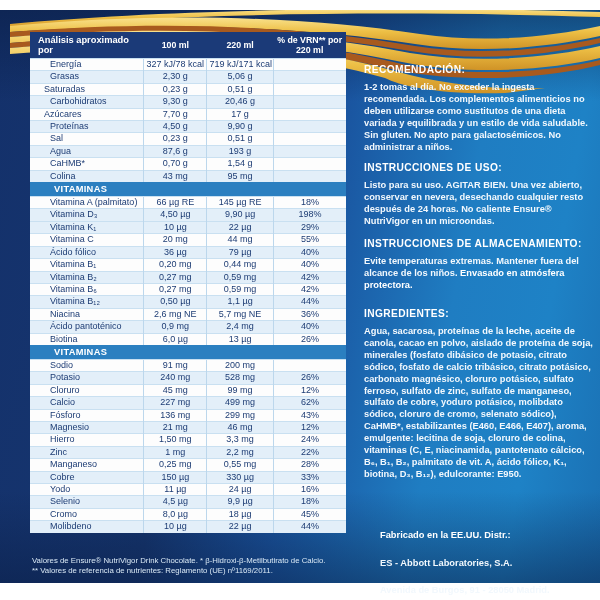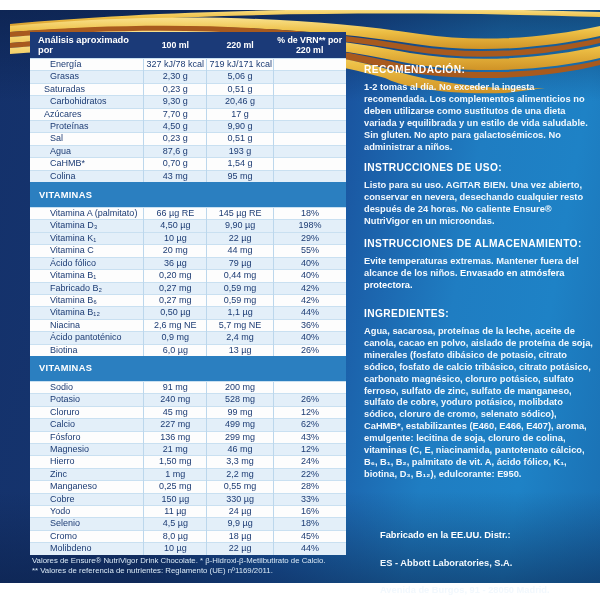--- a/index.html
+++ b/index.html
@@ -18,21 +18,21 @@
            line-height:10px;padding:3px 2px;vertical-align:middle;height:20px;}
   thead td:first-child{text-align:left;padding-left:8px;font-size:9.3px;}
   thead td{text-align:center;margin-left:12px;}
   tbody td{color:#1d3c74;font-size:9px;line-height:11.4px;height:11.4px;
            padding:0 2px;text-align:center;border-top:1px solid #c9e0f1;
            white-space:nowrap;overflow:hidden;}
   tbody td:first-child{text-align:left;padding-left:20px;}
   tbody td + td{border-left:1px solid #bcd7ec;}
   tbody tr.alt td{background:#e3eff9;}
   tbody tr.section-row td{background:#2b7fc0;color:#fff;font-weight:bold;
-      font-size:9.3px;height:25px;line-height:14px;text-align:left;padding-left:9px;
+      font-size:9.3px;height:14px;line-height:14px;text-align:left;padding-left:24px;
       border:none;letter-spacing:.3px;}
   td.indent{padding-left:14px !important;border-radius:6px;}
   
   .footnotes{position:absolute;left:32px;top:556px;width:330px;color:#d9e8f5;
              font-size:7.8px;line-height:9.8px;}
   
   .rc{position:absolute;left:364px;width:229px;color:#ffffff;}
   .rc h3{margin:0 0 7px 0;font-size:10.2px;font-weight:bold;letter-spacing:.4px;}
   .rc p{margin:0;font-size:9.3px;line-height:11.9px;font-weight:bold;color:#f2f8fd;}
   .rc p b{color:#ffffff;}
@@ -179,21 +179,21 @@
             <td>79 µg</td>
             <td>40%</td>
           </tr>
           <tr>
             <td>Vitamina B₁</td>
             <td>0,20 mg</td>
             <td>0,44 mg</td>
             <td>40%</td>
           </tr>
           <tr class="alt">
-            <td>Fabricado B₂</td>
+            <td>Vitamina B₂</td>
             <td>0,27 mg</td>
             <td>0,59 mg</td>
             <td>42%</td>
           </tr>
           <tr>
             <td>Vitamina B₆</td>
             <td>0,27 mg</td>
             <td>0,59 mg</td>
             <td>42%</td>
           </tr>

